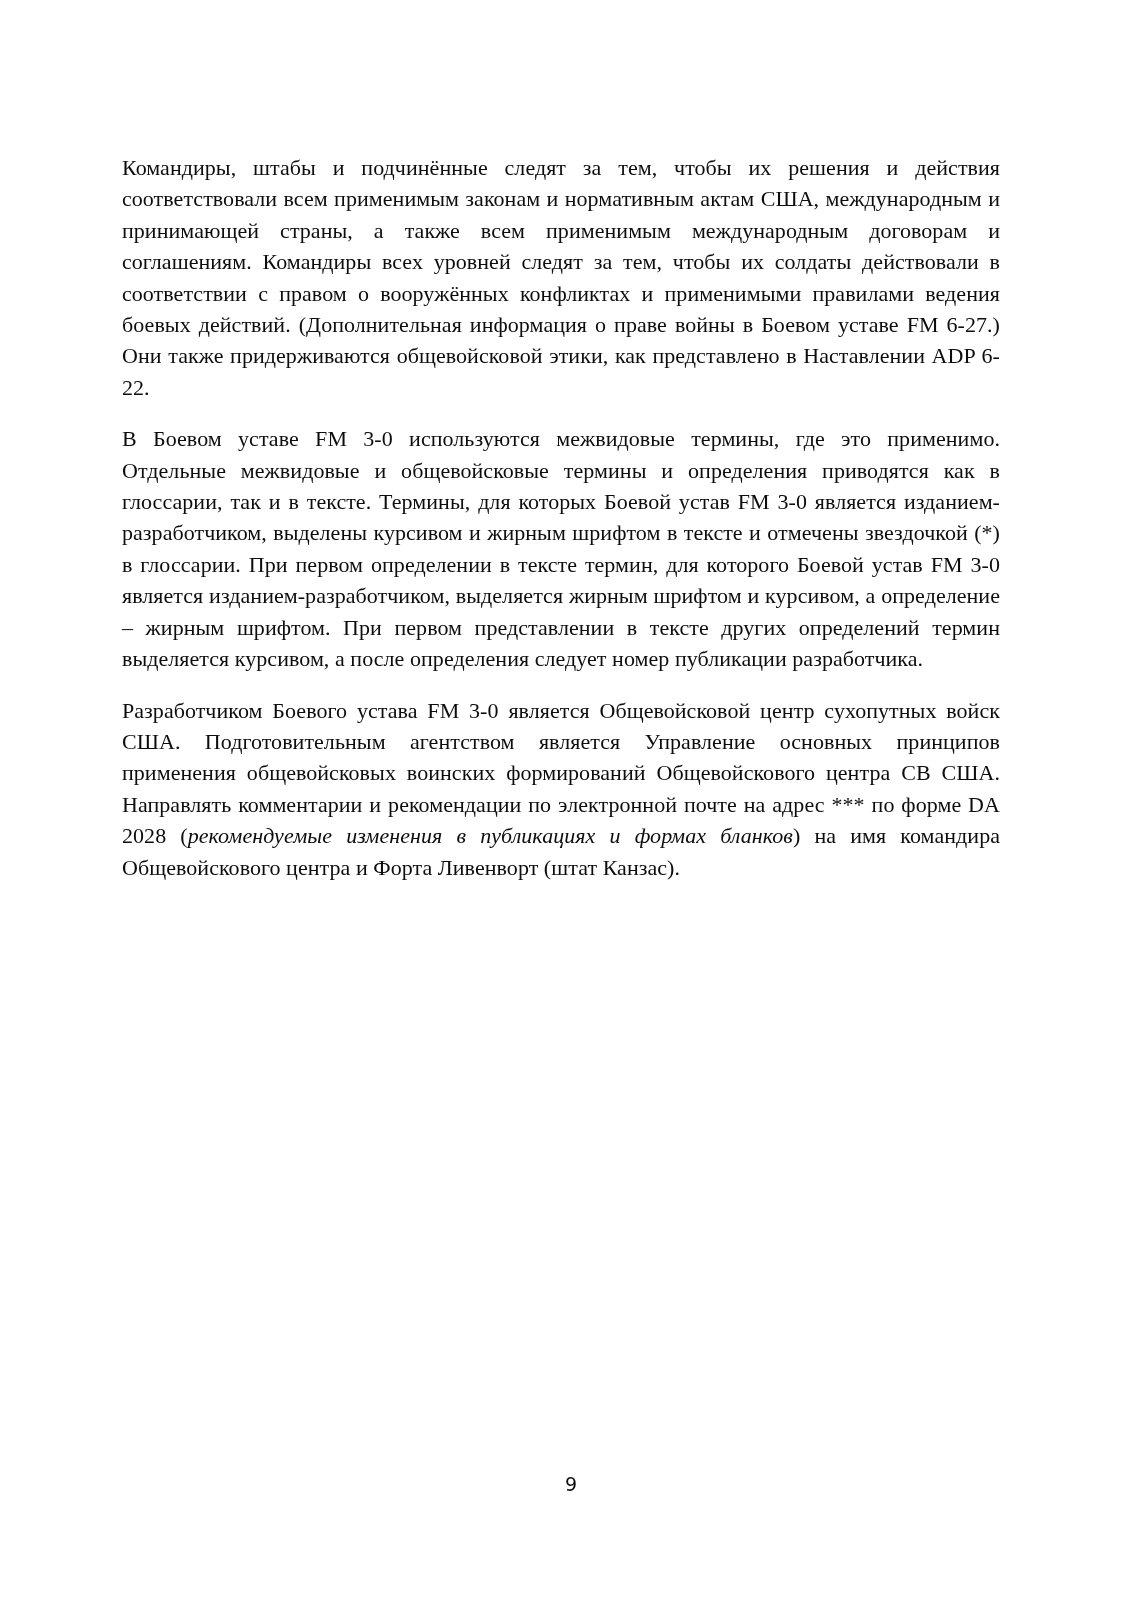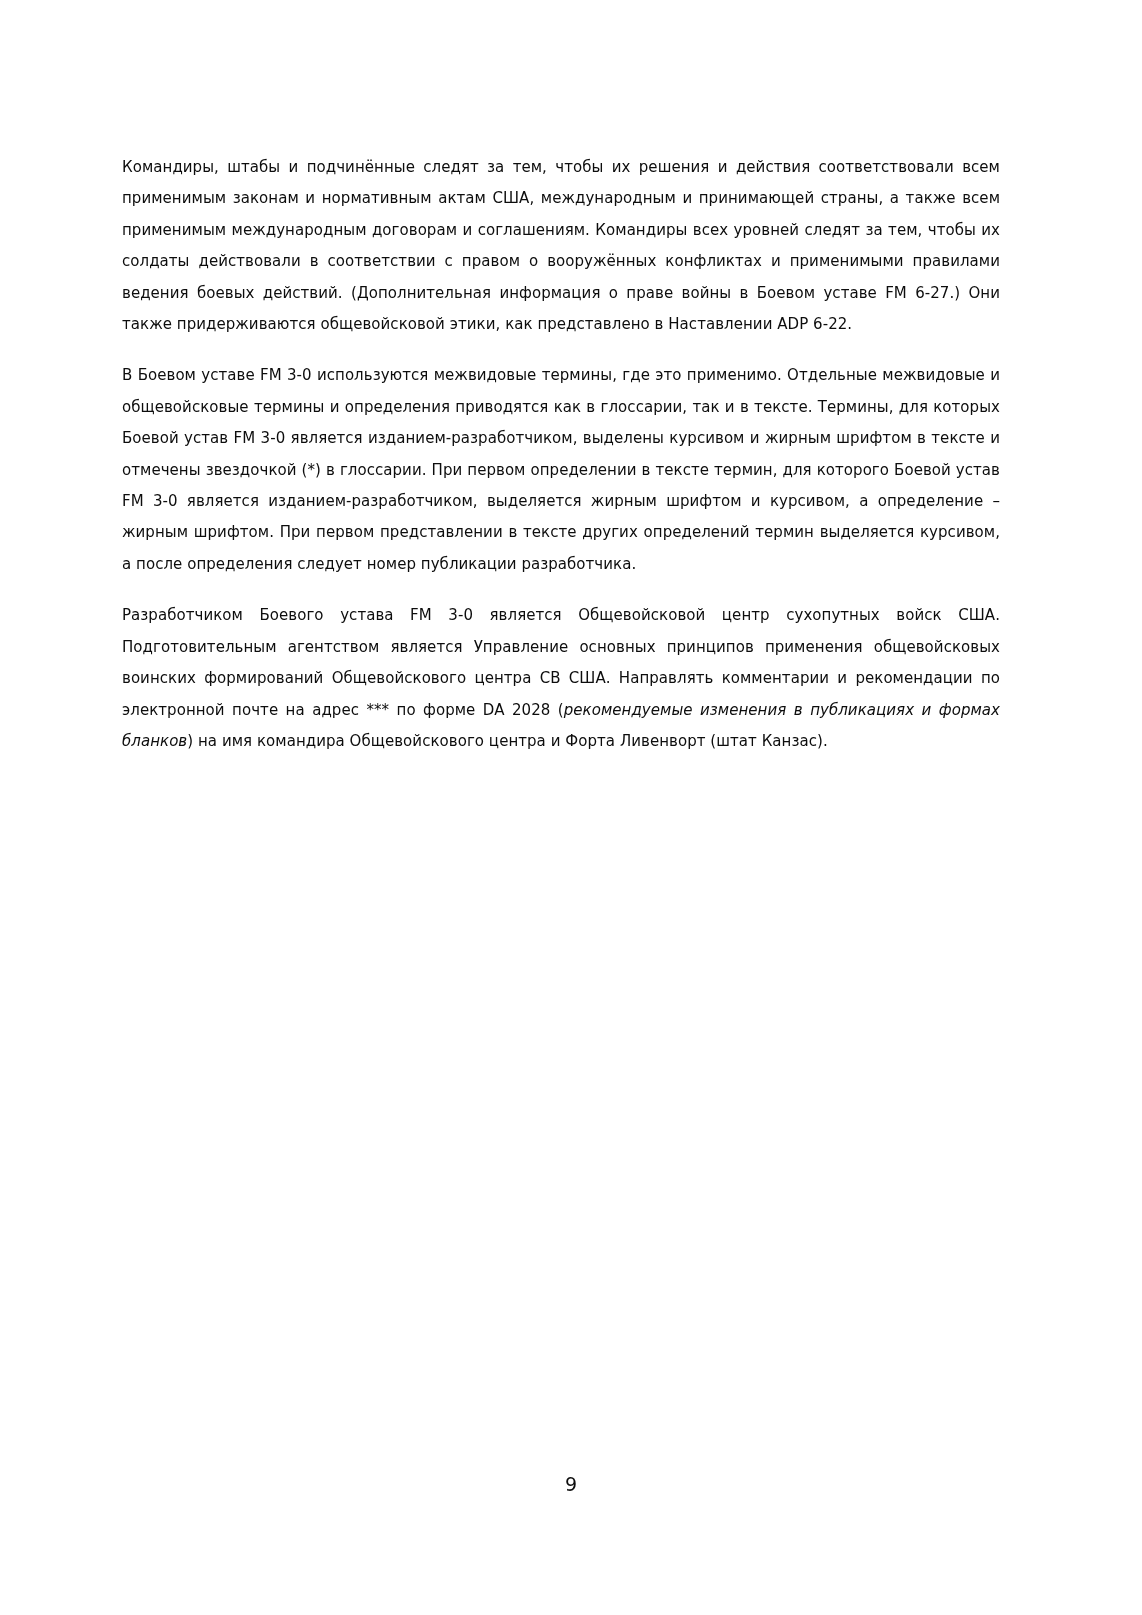--- a/index.html
+++ b/index.html
@@ -21,26 +21,27 @@
     box-sizing: border-box;
   }
   .content {
     position: absolute;
     left: 122px;
     top: 152px;
     width: 878px;
   }
   .para {
     margin: 0 0 20px 0;
-    font-size: 15px;
+    font-size: 22px;
     line-height: 31.4px;
     text-align: justify;
     text-justify: inter-word;
     letter-spacing: 0.05px;
     color: #0d0d0d;
+    font-family: Liberation Serif, serif;
     -webkit-font-smoothing: antialiased;
   }
   .para:last-of-type {
     margin-bottom: 0;
   }
   .para .em {
     font-style: italic;
   }
   .page-number {
     position: absolute;

